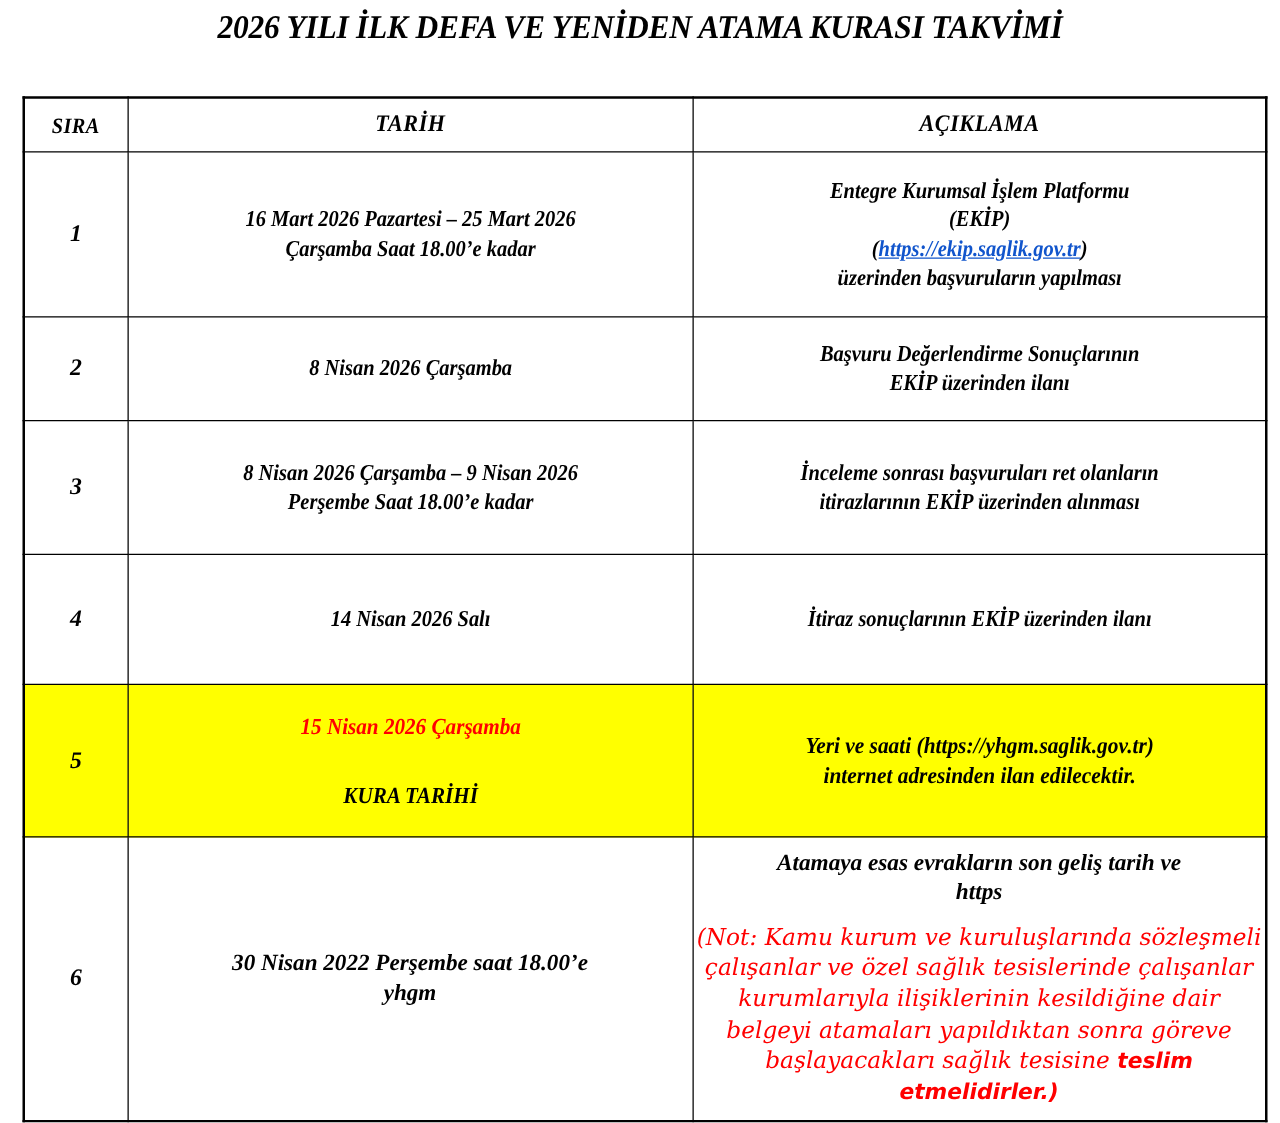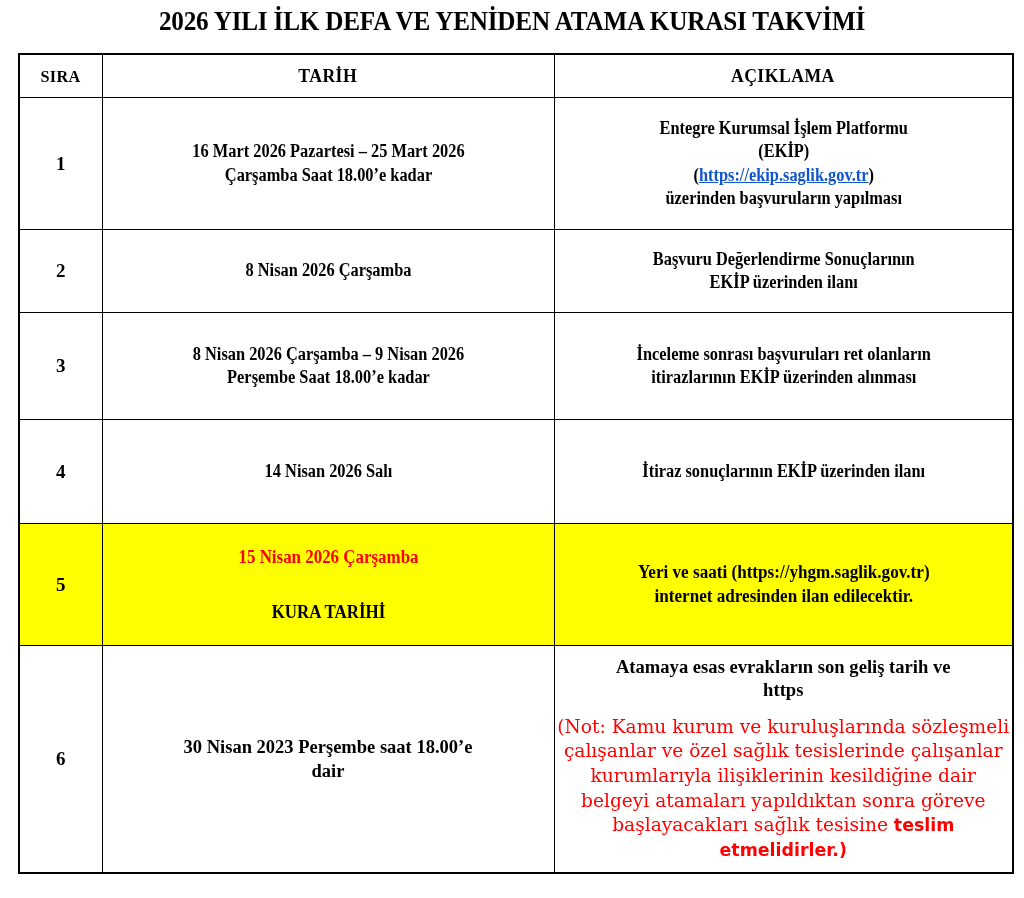--- a/index.html
+++ b/index.html
@@ -12,20 +12,21 @@
     height: 898px;
     font-family: "Liberation Serif", "DejaVu Serif", serif;
     color: #000000;
     overflow: hidden;
   }
 
   .page {
     position: relative;
     width: 1024px;
     height: 898px;
+    font-style: italic;
   }
 
   
   .doc-title {
     position: absolute;
     left: 0;
     top: 6px;
     width: 1024px;
     text-align: center;
     font-family: "Liberation Serif", "DejaVu Serif", serif;
@@ -35,21 +36,21 @@
     transform: scaleX(0.95);
     transform-origin: center top;
     white-space: nowrap;
     color: #000000;
   }
 
   
   .table-wrap {
     position: absolute;
     left: 18px;
-    top: 53px;
+    top: 77px;
     width: 830px;
   }
   table.schedule {
     border-collapse: collapse;
     table-layout: fixed;
     width: 994px;
     border: 2.5px solid #000000;
   }
   table.schedule td,
   table.schedule th {
@@ -269,22 +270,22 @@
             <span class="kura-desc">Yeri ve saati (https://yhgm.saglik.gov.tr)</span>
             <span class="kura-desc">internet adresinden ilan edilecektir.</span>
           </td>
         </tr>
 
         <tr class="r6">
           <td>
             <span class="num">6</span>
           </td>
           <td class="cell-pad">
-            <span class="body-text wide">30 Nisan 2023 Perşembe saat 18.00’e</span>
-            <span class="body-text wide">dair</span>
+            <span class="body-text wide">30 Nisan 2022 Perşembe saat 18.00’e</span>
+            <span class="body-text wide">yhgm</span>
           </td>
           <td class="cell-pad">
             <span class="note-head">Atamaya esas evrakların son geliş tarih ve</span>
             <span class="note-head">https</span>
             <span class="note-body"><span>(Not: Kamu kurum ve kuruluşlarında sözleşmeli çalışanlar ve özel sağlık tesislerinde çalışanlar kurumlarıyla ilişiklerinin kesildiğine dair belgeyi atamaları yapıldıktan sonra göreve başlayacakları sağlık tesisine </span><span class="note-bold-sans">teslim etmelidirler.)</span></span>
           </td>
         </tr>
 
       </tbody>
     </table>

